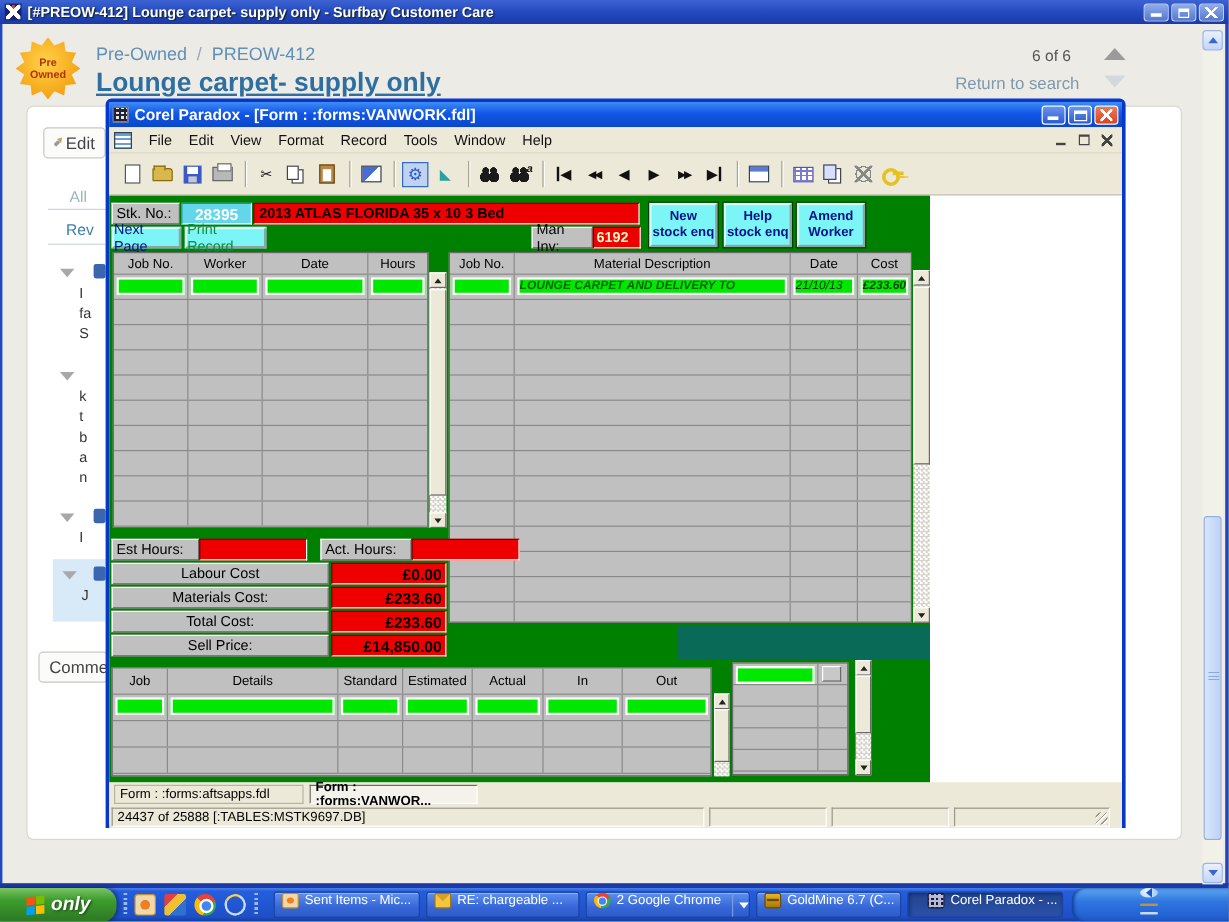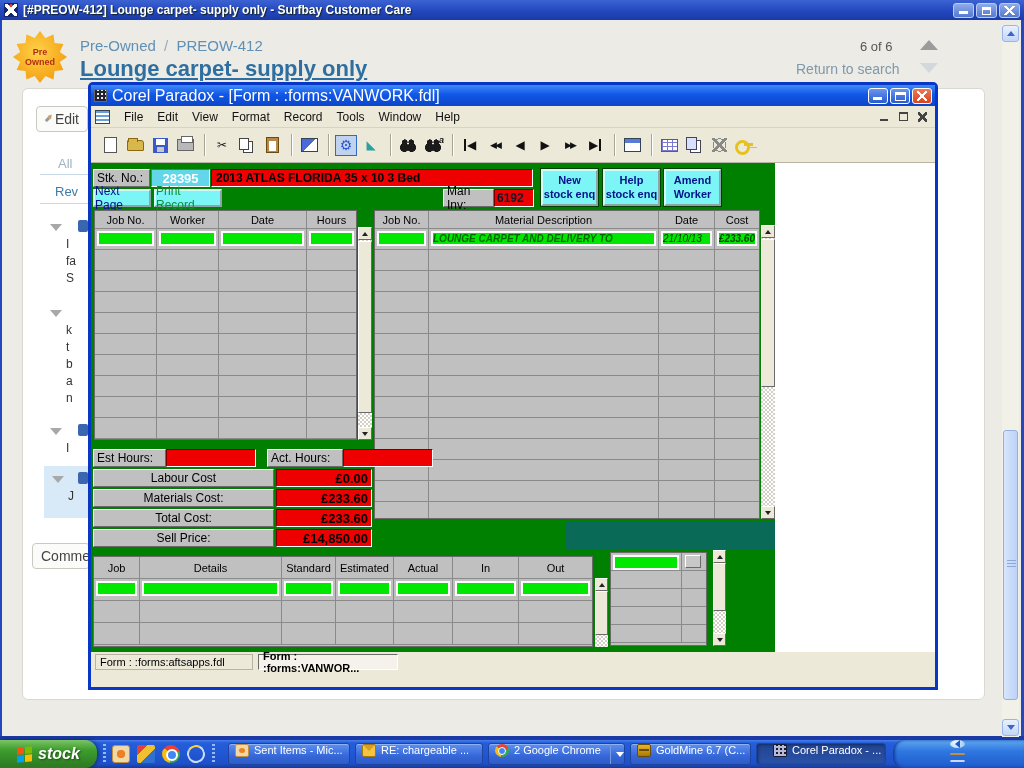--- a/index.html
+++ b/index.html
@@ -76,21 +76,21 @@
 
   
   .px-window { left:88px; top:82px; width:850px; height:608px; background:#ECE9D8;
     border:3px solid #0837C8; border-radius:5px 5px 0 0; }
   .px-titlebar { position:absolute; left:0; top:0; width:844px; height:21px;
     background:linear-gradient(180deg,#3E8CF5 0%,#1257E8 45%,#0A46C8 100%);
     display:flex; align-items:center; padding:0 3px; }
   .px-ticon { width:13px; height:13px; margin-right:5px; background:#E8E8E8; border:1px solid #666;
     background-image:repeating-linear-gradient(0deg,#223 0 2px,transparent 2px 4px),
       repeating-linear-gradient(90deg,#223 0 2px,transparent 2px 4px); }
-  .px-title { color:#fff; font-size:16px; font-weight:normal; flex:1; white-space:nowrap; overflow:hidden; }
+  .px-title { color:#fff; font-size:13px; font-weight:bold; flex:1; white-space:nowrap; overflow:hidden; }
   .px-btn { width:20px; height:16px; margin-left:2px; border:1px solid #fff; border-radius:3px; position:relative;
     background:linear-gradient(180deg,#6A95EE,#2A5AD0); }
   .px-btn.close { background:linear-gradient(180deg,#EE7A55,#D8431F); }
   .px-btn .g-min{ position:absolute; left:4px; bottom:3px; width:9px; border-bottom:3px solid #fff; }
   .px-btn .g-max{ position:absolute; left:4px; top:3px; width:11px; height:9px; border:1px solid #fff; border-top:3px solid #fff; }
 
   .px-menubar { position:absolute; left:0; top:21px; width:844px; height:22px; background:#ECE9D8;
     display:flex; align-items:center; font-size:12px; color:#111; border-bottom:1px solid #D8D4C4; }
   .menu-appicon { width:15px; height:14px; margin:0 7px 0 4px; background:#6A9ED8; border:1px solid #345;
     background-image:repeating-linear-gradient(0deg,#fff 0 2px,transparent 2px 4px); }
@@ -158,21 +158,21 @@
     display:flex; align-items:center; justify-content:center; }
 
   .stk-label { left:2px; top:6px; width:57px; height:18px; }
   .stk-value { left:60px; top:6px; width:59px; height:18px; background:#63D6EA; border:1px solid;
     border-color:#2A8AA0 #fff #fff #2A8AA0; color:#fff; font-weight:bold; font-size:13px;
     display:flex; align-items:center; justify-content:center; }
   .desc-band { left:120px; top:6px; width:322px; height:18px; font-weight:bold; padding:0 4px; }
   .next-page { left:2px; top:26px; width:58px; height:18px; }
   .print-record { left:63px; top:26px; width:68px; height:18px; color:#0B8F3C; }
   .man-inv-label { left:352px; top:26px; width:51px; height:18px; }
-  .man-inv-value { left:403px; top:26px; width:40px; height:18px; color:#0f172a; font-weight:bold; padding:0 2px; }
+  .man-inv-value { left:403px; top:26px; width:40px; height:18px; color:#fef9c3; font-weight:bold; padding:0 2px; }
   .action-btn { top:6px; width:57px; height:37px; font-size:11px; font-weight:bold; text-align:center;
     line-height:1.2; outline:1px solid #004000; }
 
   .px-table { background:#C0C0C0; border:1px solid #6A6A6A; overflow:hidden; }
   .t-row { display:flex; border-bottom:1px solid #8A8A8A; }
   .t-cell { border-right:1px solid #8A8A8A; height:100%; }
   .t-head { height:18px; font-size:11px; color:#000; }
   .t-head .t-cell { display:flex; align-items:center; justify-content:center; }
   .t-body { height:21px; }
   .green-field { margin:2px; height:15px; flex:1; background:#00E800; border:2px solid #FAFAFA;
@@ -808,31 +808,39 @@
             </span>
         </div>
 
       </div>
     </div>
 
     <div class="px-tabs">
       <span class="px-tab1">Form : :forms:aftsapps.fdl</span>
       <span class="px-tab2">Form : :forms:VANWOR...</span>
     </div>
+    <div class="px-status">
+      <span class="st-panel st-1">24437 of 25888 [:TABLES:MSTK9697.DB]</span>
+      <span class="st-panel st-2"></span>
+      <span class="st-panel st-3"></span>
+      <span class="st-panel st-4">
+          <i class="st-grip"></i>
+        </span>
+    </div>
   </div>
 
   <div class="taskbar">
     <div class="start-btn">
       <span class="win-flag">
           <i class="wf-r"></i>
           <i class="wf-g"></i>
           <i class="wf-b"></i>
           <i class="wf-y"></i>
         </span>
-      <span>stock</span>
+      <span>only</span>
     </div>
     <span class="ql-sep" style="left:103px;"></span>
     <span class="ql-icon qi-outlook" style="left:112px;"></span>
     <span class="ql-icon qi-pen" style="left:137px;"></span>
     <span class="ql-icon qi-chrome" style="left:162px;"></span>
     <span class="ql-icon qi-ie" style="left:187px;"></span>
     <span class="ql-sep" style="left:212px;"></span>
 
     <div class="task-btn" style="left:228px; width:122px;">
       <i class="ti ti-outlook"></i>

